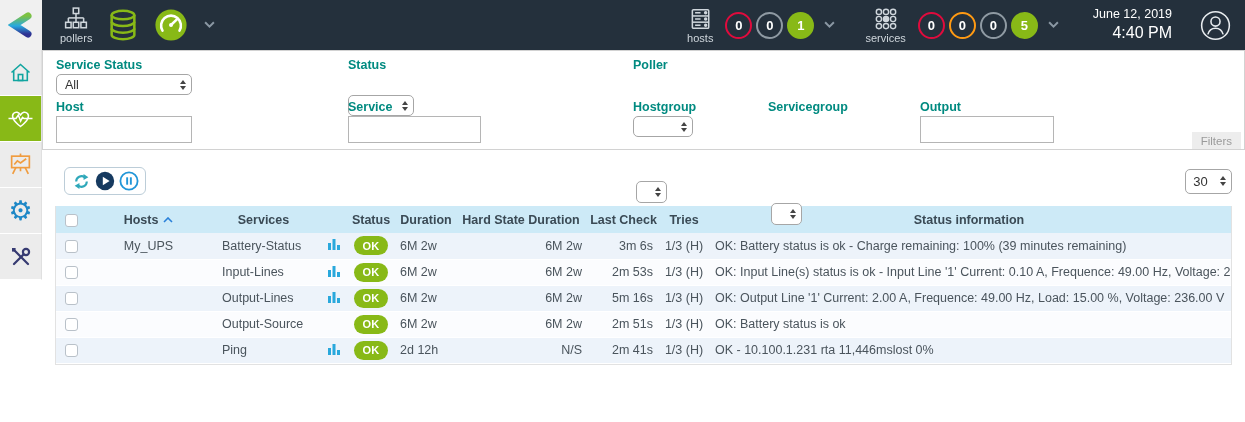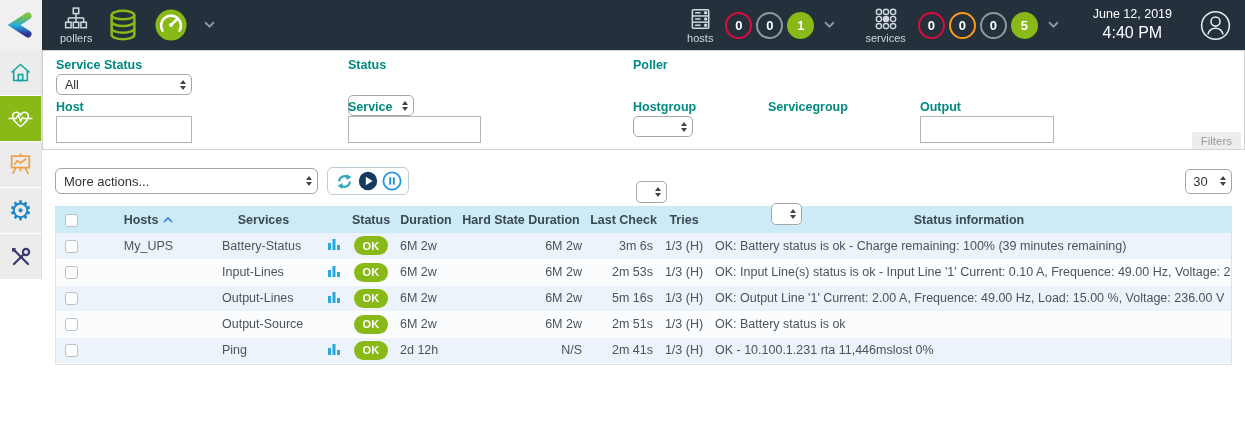--- a/index.html
+++ b/index.html
@@ -15,21 +15,21 @@
   .round-ico { width:34px; height:34px; }
   .chev { margin-left:2px; display:flex; align-items:center; }
   .tb-right { margin-left:auto; display:flex; align-items:center; gap:8px; padding-right:14px; }
   .badge { width:27px; height:27px; border-radius:50%; display:inline-flex; align-items:center; justify-content:center;
            font-size:13px; font-weight:bold; color:#fff; margin-left:4px; }
   .ring-red    { border:2.5px solid var(--badge-red,#e00b3d); }
   .ring-orange { border:2.5px solid var(--badge-orange,#ff9a13); }
   .ring-gray   { border:2.5px solid var(--badge-gray,#8f9aa3); }
   .fill-green  { background:var(--brand-green,#88b917); }
   .badge-group { display:flex; align-items:center; }
-  .datetime { color:#fff; text-align:center; line-height:1.25; margin-left:26px; }
+  .datetime { color:#fff; text-align:right; line-height:1.25; margin-left:26px; }
   .datetime .d { font-size:12.5px; }
   .datetime .t { font-size:16px; }
   .user-ico { margin-left:20px; display:flex; align-items:center; }
 
   
   .shell { display:flex; height:372px; }
   .sidebar { width:42px; flex:0 0 42px; background:#fff; }
   .sb-item { width:42px; height:46px; background:#ececec; border-bottom:1px solid #fff;
              display:flex; align-items:center; justify-content:center; border-right:1px solid #e0e0e0; }
   .sb-item.active { background:var(--brand-green,#88b917); }
@@ -304,27 +304,20 @@
           </span>
       </div>
 
       <span class="f-label" style="left:877px; top:49px">Output</span>
       <input class="f-ctl txt" style="left: 877px; top: 65px; width: 134px;" value="">
 
       <span class="filters-tab">Filters</span>
     </div>
 
     <div class="toolbar">
-      <div class="sel more-actions">
-        <span>More actions...</span>
-        <span class="arrows">
-            <i class="up"></i>
-            <i class="dn"></i>
-          </span>
-      </div>
       <div class="icon-group">
         <span class="icon-btn">
           <svg width="19" height="19" viewBox="0 0 20 20">
             <path d="M4.4,10 A5.6,5.6 0 0 1 13.4,5.6" fill="none" stroke="var(--refresh-teal)" stroke-width="2.2"></path>
             <polygon points="12.2,2.2 17.2,5.4 12.2,8.4" fill="var(--refresh-teal)"></polygon>
             <path d="M15.6,10 A5.6,5.6 0 0 1 6.6,14.4" fill="none" stroke="var(--refresh-teal)" stroke-width="2.2"></path>
             <polygon points="7.8,17.8 2.8,14.6 7.8,11.6" fill="var(--refresh-teal)"></polygon>
           </svg>
         </span>
         <span class="icon-btn">

